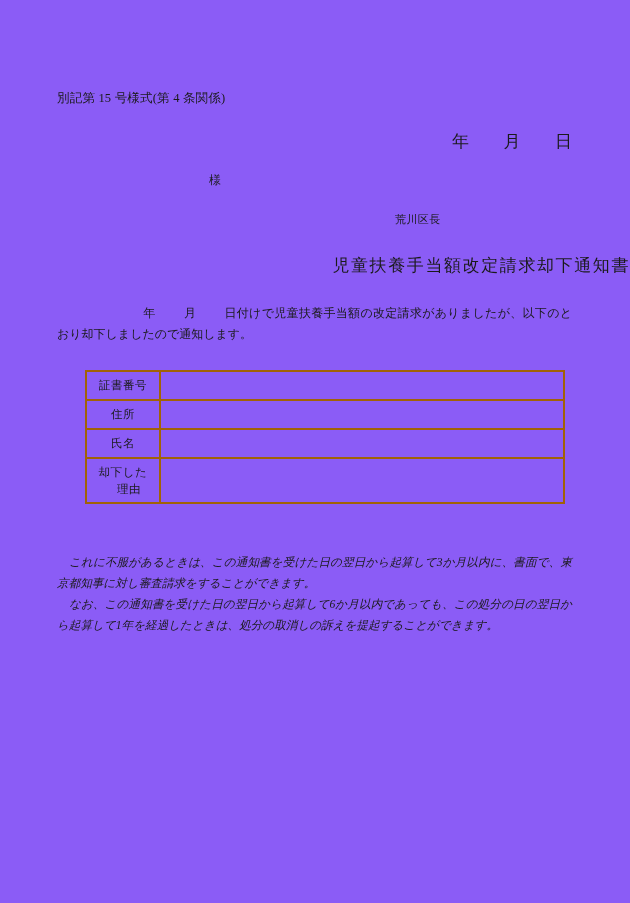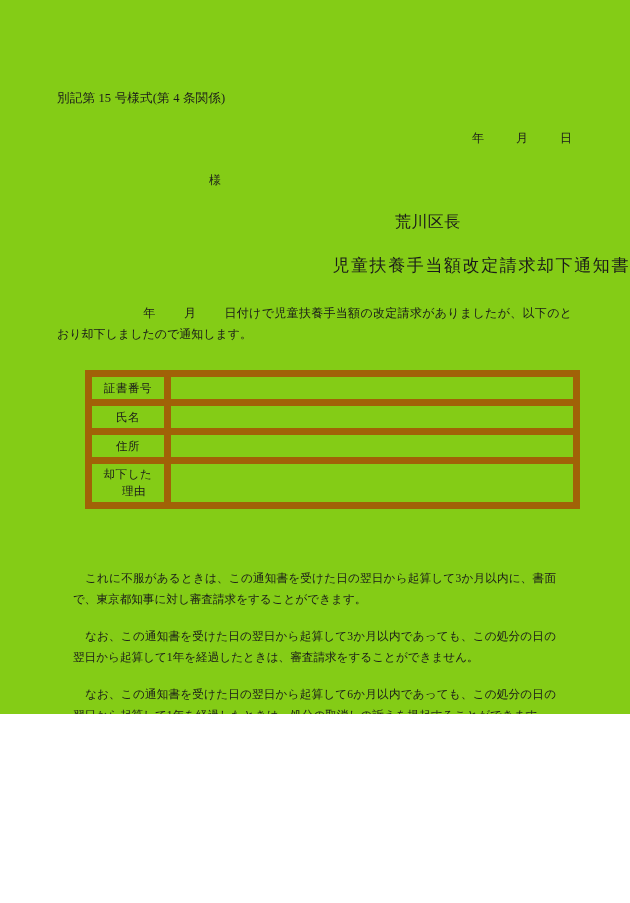--- a/index.html
+++ b/index.html
@@ -7,58 +7,58 @@
     padding: 0;
     background: #ffffff;
   }
   body {
     font-family: "Liberation Serif", "DejaVu Serif", serif;
     color: #1a1a1a;
   }
   .page {
     position: relative;
     width: 630px;
-    height: 714px;
-    background: #84cc16;
+    height: 903px;
+    background: #8b5cf6;
     overflow: hidden;
   }
 
   
   .form-number {
     position: absolute;
     left: 57px;
     top: 90px;
     font-size: 12.5px;
     letter-spacing: 0.2px;
     white-space: nowrap;
   }
   .date-line-top {
     position: absolute;
     left: 0;
     top: 130px;
     width: 572px;
     text-align: right;
-    font-size: 12px;
+    font-size: 17px;
     white-space: nowrap;
   }
   .date-line-top .gap {
     display: inline-block;
     width: 26px;
   }
   .addressee {
     position: absolute;
     left: 209px;
     top: 172px;
     font-size: 12px;
   }
   .issuer {
     position: absolute;
     left: 395px;
     top: 212px;
-    font-size: 16px;
+    font-size: 11px;
     letter-spacing: 0.4px;
     white-space: nowrap;
   }
 
   
   .doc-title {
     position: absolute;
     left: 0;
     top: 254px;
     width: 630px;
@@ -91,21 +91,21 @@
   
   .form-table {
     position: absolute;
     left: 85px;
     top: 370px;
     width: 474px;
     border-collapse: collapse;
     table-layout: fixed;
   }
   .form-table td {
-    border: 7px solid #a16207;
+    border: 2px solid #a16207;
     font-size: 11.5px;
     padding: 0;
   }
   .form-table td.label {
     width: 72px;
     text-align: center;
     vertical-align: middle;
     line-height: 17px;
     letter-spacing: 0.6px;
   }
@@ -120,24 +120,25 @@
   
   .notes {
     position: absolute;
     left: 57px;
     top: 552px;
     width: 515px;
     font-size: 11.6px;
     line-height: 21px;
   }
   .notes p {
-    margin: 16px;
+    margin: 0;
     text-indent: 12px;
     text-align: justify;
     text-justify: inter-character;
+    font-style: italic;
   }
 </style>
 </head>
 <body>
 
 <div class="page">
 
   <div class="form-number">別記第 15 号様式(第 4 条関係)</div>
 
   <div class="date-line-top">
@@ -158,36 +159,35 @@
     <span class="lead-space"></span><span>年</span><span class="gap"></span><span>月</span><span class="gap"></span><span>日付けで児童扶養手当額の改定請求がありましたが、以下のとおり却下しましたので通知します。</span>
   </div>
 
   <table class="form-table">
     <tbody>
       <tr class="row-h-normal">
         <td class="label">証書番号</td>
         <td class="value"></td>
       </tr>
       <tr class="row-h-normal">
-        <td class="label">氏名</td>
+        <td class="label">住所</td>
         <td class="value"></td>
       </tr>
       <tr class="row-h-normal">
-        <td class="label">住所</td>
+        <td class="label">氏名</td>
         <td class="value"></td>
       </tr>
       <tr class="row-h-tall">
         <td class="label">
           <span class="l2">却下した</span>
           <span class="l2">理由</span>
         </td>
         <td class="value"></td>
       </tr>
     </tbody>
   </table>
 
   <div class="notes">
     <p>これに不服があるときは、この通知書を受けた日の翌日から起算して3か月以内に、書面で、東京都知事に対し審査請求をすることができます。</p>
-    <p>なお、この通知書を受けた日の翌日から起算して3か月以内であっても、この処分の日の翌日から起算して1年を経過したときは、審査請求をすることができません。</p>
     <p>なお、この通知書を受けた日の翌日から起算して6か月以内であっても、この処分の日の翌日から起算して1年を経過したときは、処分の取消しの訴えを提起することができます。</p>
   </div>
 
 </div>
 
 </body></html>

